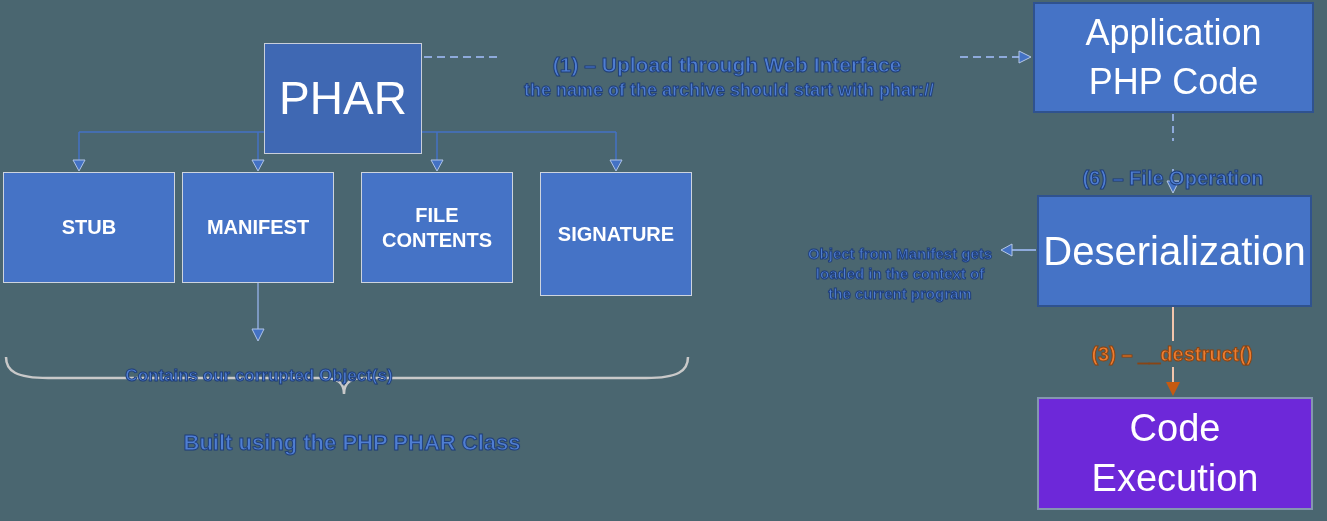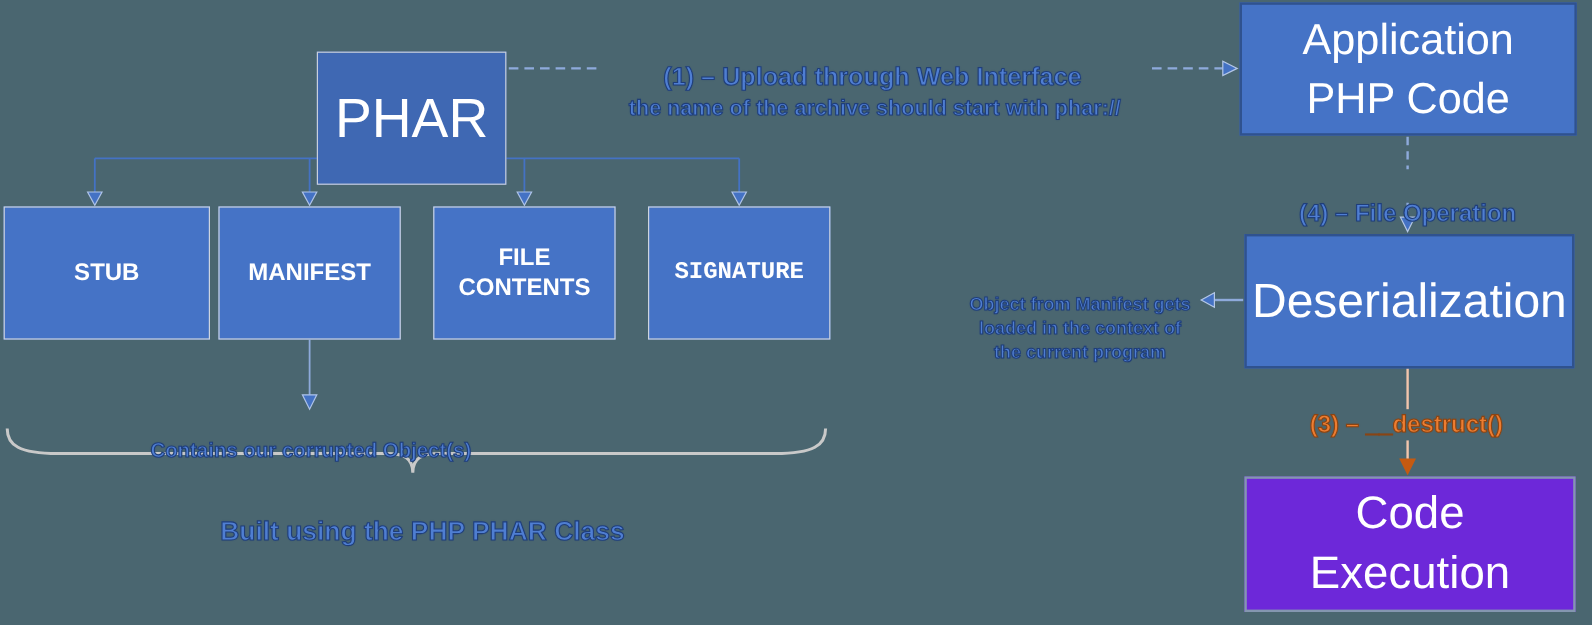--- a/index.html
+++ b/index.html
@@ -89,33 +89,33 @@
   </svg>
 
   <div class="node" style="left:264px;top:4px;width:158px;height:111px;background:#3F68B3;border:1px solid #C9CFDB;font-size:46px;font-weight:normal;margin-top:39px;">PHAR</div>
 
   <div class="node node-blue" style="left:3px;top:172px;width:172px;height:111px;font-size:20px;font-weight:bold;">STUB</div>
 
   <div class="node node-blue" style="left:182px;top:172px;width:152px;height:111px;font-size:20px;font-weight:bold;">MANIFEST</div>
 
   <div class="node node-blue" style="left:361px;top:172px;width:152px;height:111px;font-size:20px;font-weight:bold;padding:0 14px;">FILE CONTENTS</div>
 
-  <div class="node node-blue" style="left:540px;top:172px;width:152px;height:111px;font-size:20px;font-weight:bold;font-family:Liberation Mono, monospace;">SIGNATURE</div>
+  <div class="node node-blue" style="left:540px;top:172px;width:152px;height:124px;font-size:20px;font-weight:bold;">SIGNATURE</div>
 
   <div class="node node-blue-dk" style="left:1033px;top:2px;width:281px;height:111px;font-size:36px;line-height:1.35;padding:0 28px;">Application PHP Code</div>
 
   <div class="node node-blue-dk" style="left:1037px;top:195px;width:275px;height:112px;font-size:40px;">Deserialization</div>
 
   <div class="node" style="left:1037px;top:397px;width:276px;height:113px;background:#6d28d9;border:2px solid #8496B0;font-size:38px;line-height:1.3;padding:0 28px;">Code Execution</div>
 
   <div class="ann blue-stroke" style="left:727px;top:29px;font-size:21px;">(1) – Upload through Web Interface</div>
 
   <div class="ann blue-stroke" style="left:729px;top:56px;font-size:18px;">the name of the archive should start with phar://</div>
 
-  <div class="ann blue-stroke" style="left:1173px;top:143px;font-size:20px;">(4) – File Operation</div>
+  <div class="ann blue-stroke" style="left:1173px;top:143px;font-size:20px;">(6) – File Operation</div>
 
   <div class="ann orange-stroke" style="left:1172px;top:343px;font-size:20px;">(3) – __destruct()</div>
 
   <div class="ann blue-stroke" style="left:352px;top:406px;font-size:22px;">Built using the PHP PHAR Class</div>
 
   <div class="ann blue-stroke" style="left:259px;top:342px;font-size:17px;">Contains our corrupted Object(s)</div>
 
   <div class="ann blue-stroke" style="left:900px;top:220px;font-size:15px;line-height:20px;">
     <div>Object from Manifest gets</div>
     <div>loaded in the context of</div>

